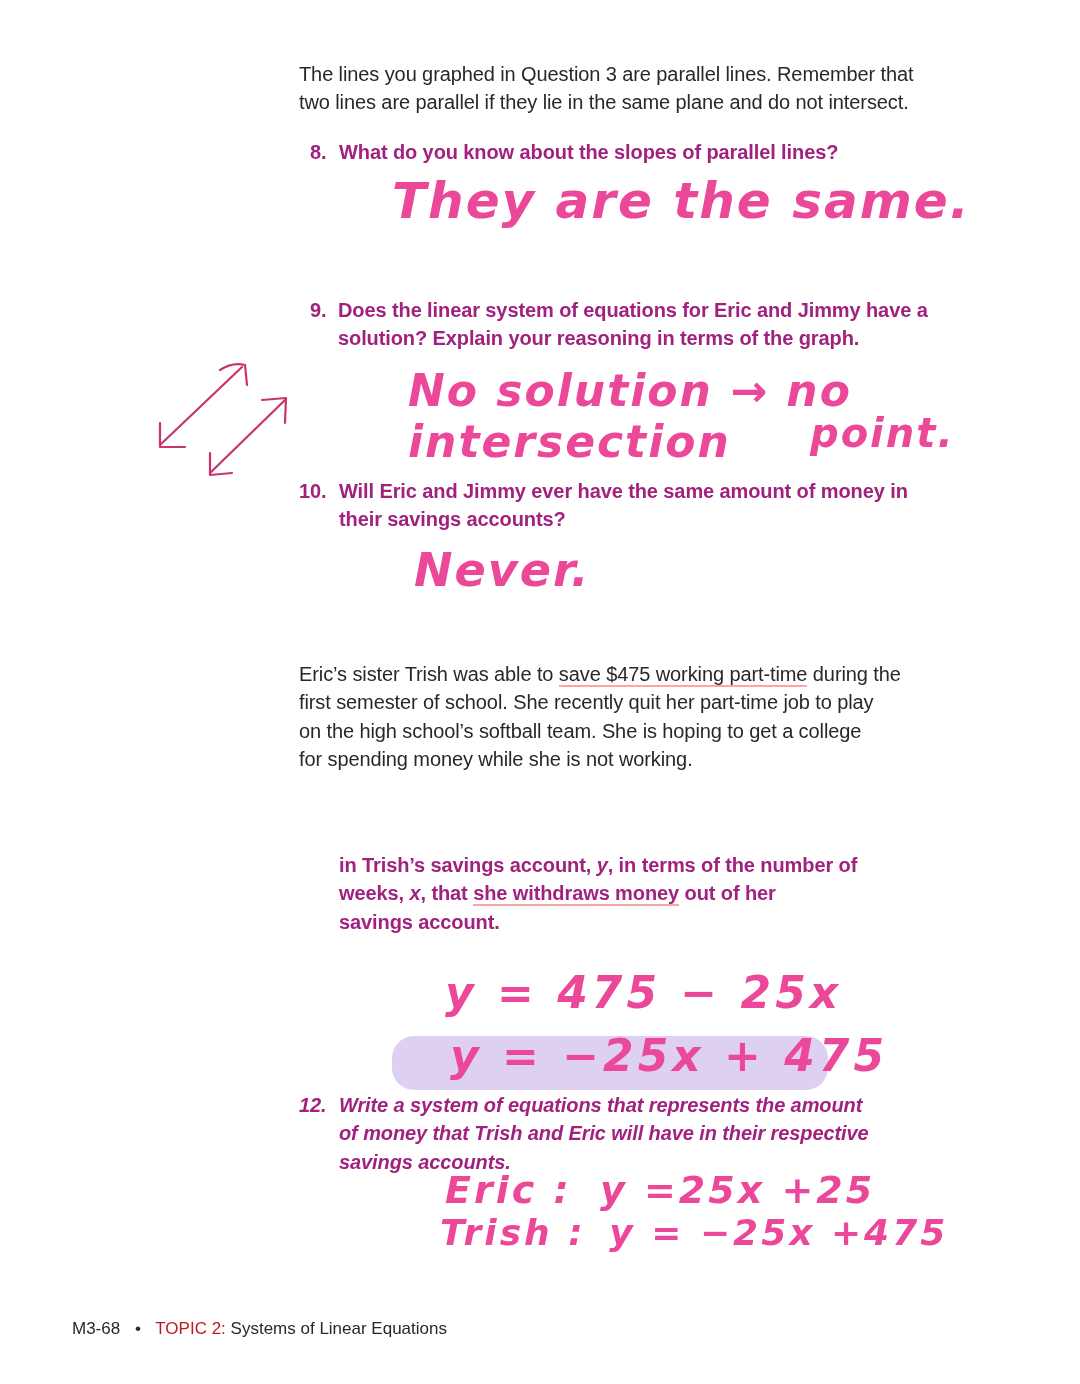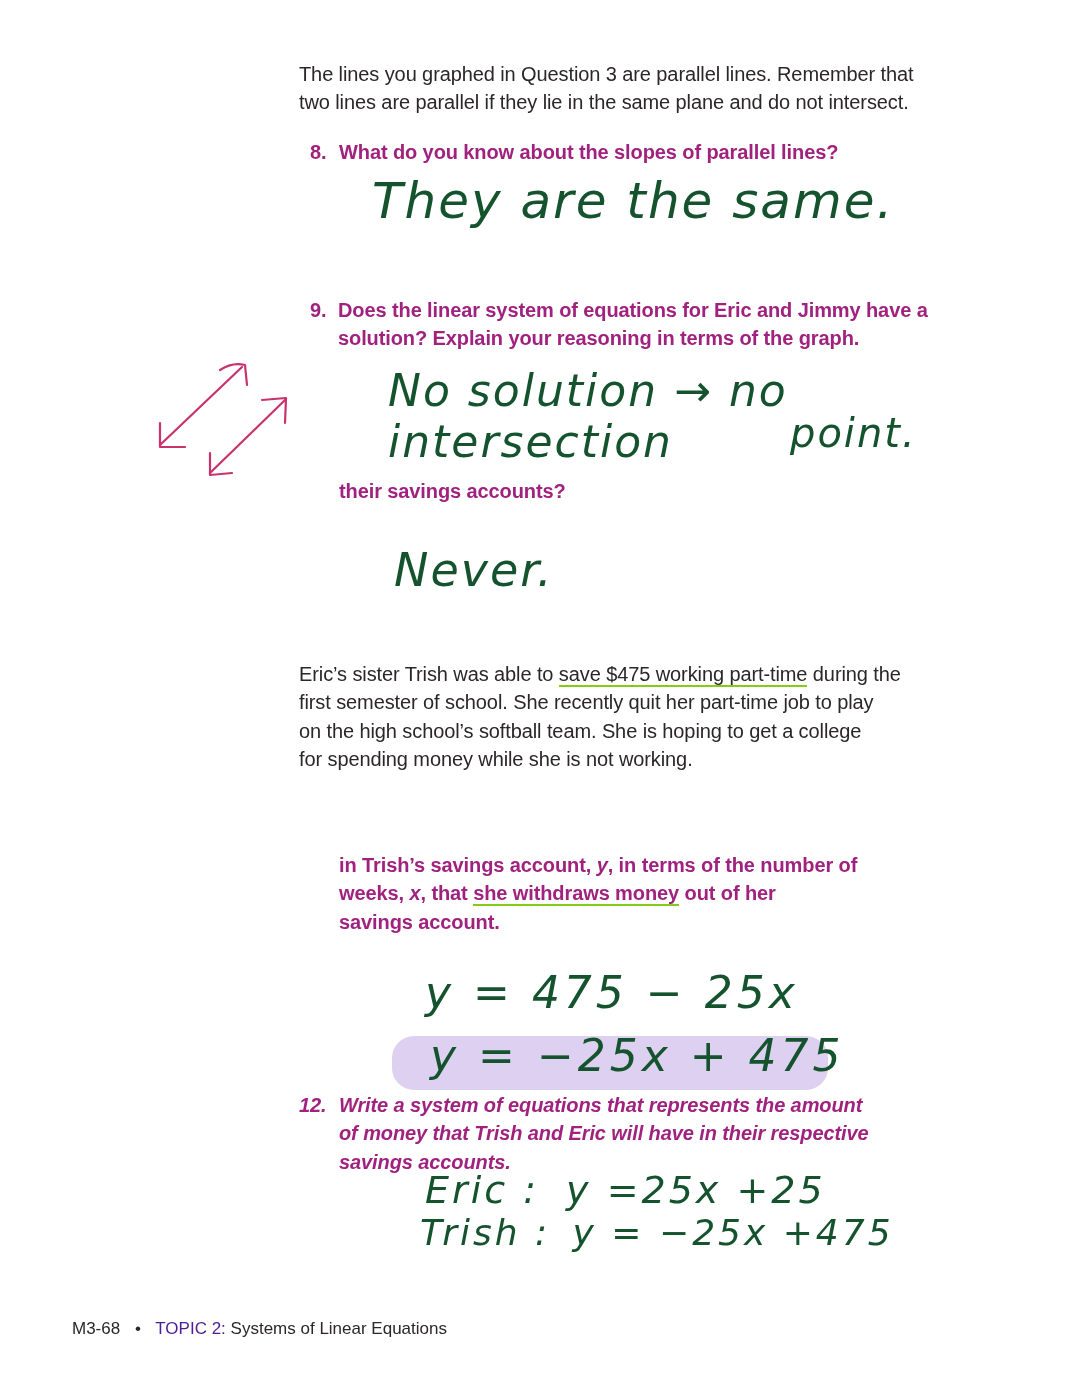--- a/index.html
+++ b/index.html
@@ -5,25 +5,25 @@
   html, body { margin: 0; padding: 0; }
   body {
     width: 1080px; height: 1384px; background: #ffffff; position: relative; overflow: hidden;
     font-family: "Liberation Sans", sans-serif; color: #231f20;
   }
   .abs { position: absolute; }
   .body-text { font-size: 20px; line-height: 28.3px; color: #2b2728; letter-spacing: -0.1px; }
   .q { font-size: 20px; line-height: 28.3px; color: #a1227e; font-weight: bold; letter-spacing: -0.1px; }
   .q .num { display: inline-block; width: 40px; }
   .q .indent { padding-left: 40px; }
-  .hand { font-family: "DejaVu Sans", sans-serif; color: #14532d; font-weight: normal; font-style: italic; letter-spacing: 2px; }
-  .uline { border-bottom: 2px solid #84cc16; }
+  .hand { font-family: "DejaVu Sans", sans-serif; color: #ec4899; font-weight: bold; font-style: italic; letter-spacing: 2px; margin-left: 20px; }
+  .uline { border-bottom: 2px solid #fca5a5; }
   .boxed { outline: 1.6px solid #c8336d; outline-offset: 0px; }
   .footer { font-size: 17px; color: #2b2728; }
-  .footer .topic { color: #4c1d95; }
+  .footer .topic { color: #b91c1c; }
   .highlight { background: #ddd0f1; border-radius: 22px; }
   em.v { font-style: italic; }
 </style>
 </head>
 <body>
 
 <div class="abs body-text" style="left:299px; top:60px; width:700px;">
   <div>The lines you graphed in Question 3 are parallel lines. Remember that</div>
   <div>two lines are parallel if they lie in the same plane and do not intersect.</div>
 </div>
@@ -45,20 +45,21 @@
     <line x1="10" y1="90" x2="92" y2="12"></line>
     <path d="M10 68 L10 92 L35 92"></path>
     <path d="M70 15 Q82 7 95 10 L97 30"></path>
     <line x1="60" y1="118" x2="135" y2="45"></line>
     <path d="M60 98 L60 120 L82 118"></path>
     <path d="M112 45 L136 43 L135 68"></path>
   </g>
 </svg>
 
 <div class="abs q" style="left:299px; top:477px; width:700px;">
+  <div><span class="num">10.</span><span>Will Eric and Jimmy ever have the same amount of money in</span></div>
   <div class="indent">their savings accounts?</div>
 </div>
 <div class="abs hand" style="left:394px; top:543px; font-size:46px;">Never.</div>
 
 <div class="abs body-text" style="left:299px; top:660px; width:700px;">
   <div><span>Eric’s sister Trish was able to </span><span class="uline">save $475 working part-time</span><span> during the</span></div>
   <div>first semester of school. She recently quit her part-time job to play</div>
   <div>on the high school’s softball team. She is hoping to get a college</div>
   <div>for spending money while she is not working.</div>
 </div>

